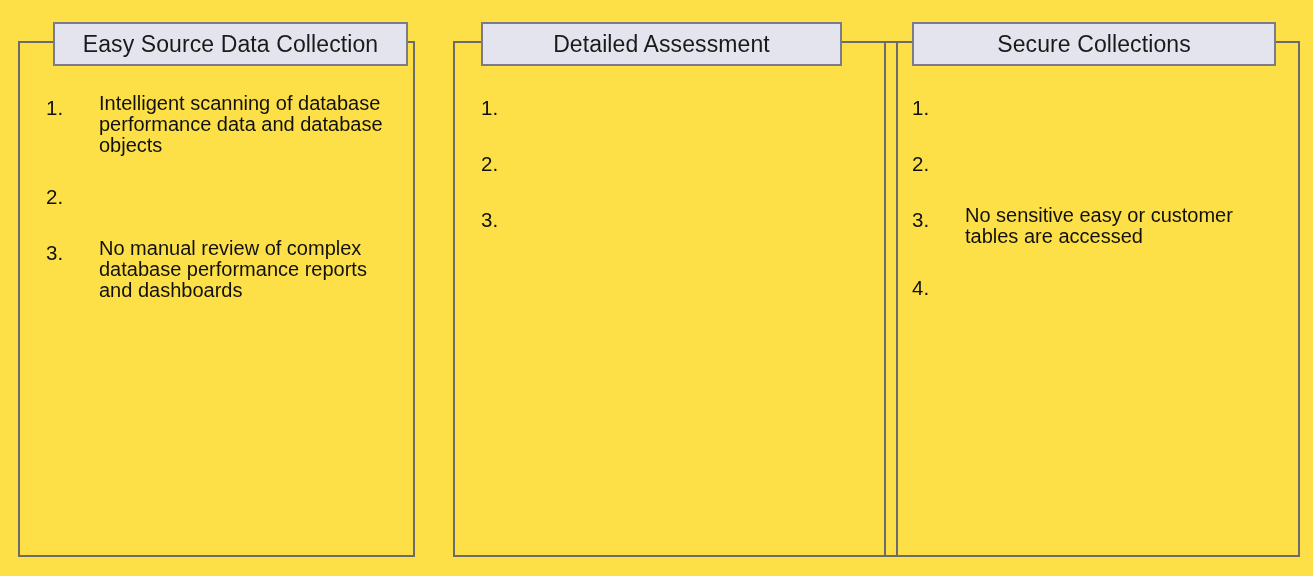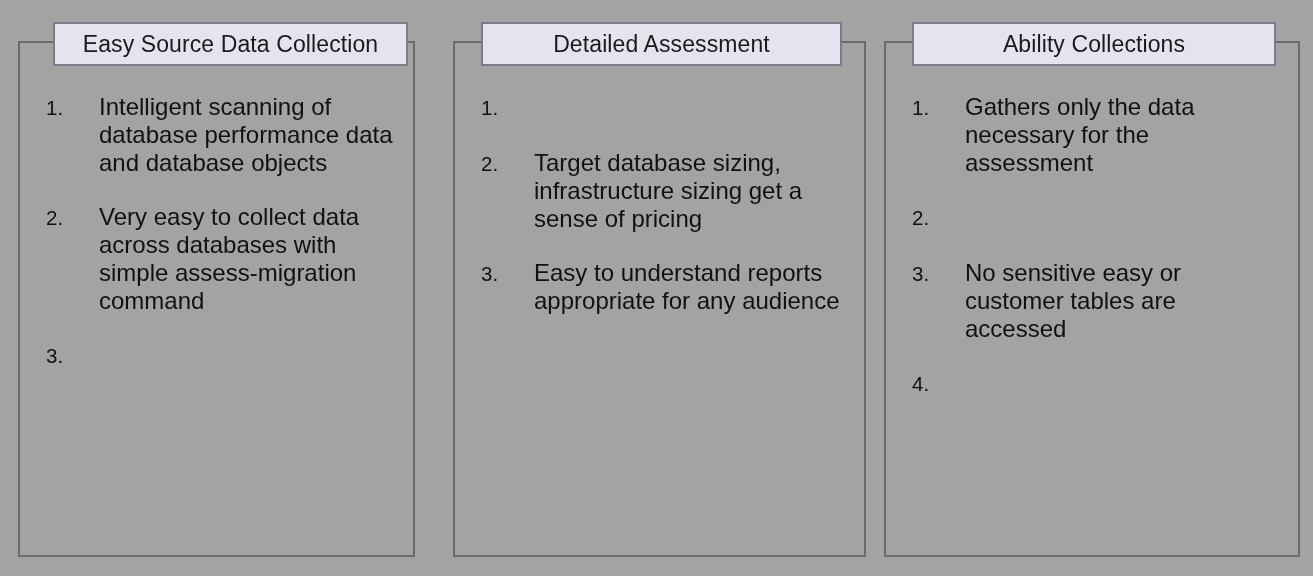--- a/index.html
+++ b/index.html
@@ -12,21 +12,21 @@
     height: 576px;
     overflow: hidden;
     font-family: "Liberation Sans", sans-serif;
     -webkit-font-smoothing: antialiased;
   }
 
   #stage {
     position: relative;
     width: 1313px;
     height: 576px;
-    background: #a3a3a3;
+    background: #fde047;
   }
 
   
   .panel {
     position: absolute;
     top: 41px;
     height: 516px;
     box-sizing: border-box;
     border: 2px solid #6b6b6b;
     background: transparent;
@@ -71,32 +71,32 @@
 
   .item-number {
     flex: 0 0 auto;
     font-size: 20.5px;
     line-height: 30px;
     color: #111111;
     text-align: left;
   }
   .item-text {
     flex: 1 1 auto;
-    font-size: 24px;
-    line-height: 28px;
+    font-size: 20px;
+    line-height: 21px;
     color: #111111;
   }
 
   
   .panel-1 { left: 18px;  width: 397px; }
   .panel-1 .panel-header { left: 33px;  width: 355px; }
   .panel-1 .panel-body   { padding-left: 26px; padding-right: 8px; }
   .panel-1 .item-number  { width: 53px; }
 
-  .panel-2 { left: 453px; width: 413px; text-decoration: underline; }
+  .panel-2 { left: 453px; width: 445px; text-decoration: underline; }
   .panel-2 .panel-header { left: 26px;  width: 361px; }
   .panel-2 .panel-body   { padding-left: 26px; padding-right: 18px; }
   .panel-2 .item-number  { width: 53px; }
 
   .panel-3 { left: 884px; width: 416px; }
   .panel-3 .panel-header { left: 26px;  width: 364px; }
   .panel-3 .panel-body   { padding-left: 26px; padding-right: 18px; }
   .panel-3 .item-number  { width: 53px; }
 </style>
 </head>
@@ -108,55 +108,52 @@
     <div class="panel-header">
       <span class="panel-header-title">Easy Source Data Collection</span>
     </div>
     <div class="panel-body">
       <div class="list-item">
         <span class="item-number">1.</span>
         <span class="item-text">Intelligent scanning of database performance data and database objects</span>
       </div>
       <div class="list-item">
         <span class="item-number">2.</span>
-        <span class="item-text">Very easy to collect data across databases with simple assess-migration command</span>
       </div>
       <div class="list-item">
         <span class="item-number">3.</span>
+        <span class="item-text">No manual review of complex database performance reports and dashboards</span>
       </div>
     </div>
   </div>
 
   <div class="panel panel-2">
     <div class="panel-header">
       <span class="panel-header-title">Detailed Assessment</span>
     </div>
     <div class="panel-body">
       <div class="list-item">
         <span class="item-number">1.</span>
       </div>
       <div class="list-item">
         <span class="item-number">2.</span>
-        <span class="item-text">Target database sizing, infrastructure sizing get a sense of pricing</span>
       </div>
       <div class="list-item">
         <span class="item-number">3.</span>
-        <span class="item-text">Easy to understand reports appropriate for any audience</span>
       </div>
     </div>
   </div>
 
   <div class="panel panel-3">
     <div class="panel-header">
-      <span class="panel-header-title">Ability Collections</span>
+      <span class="panel-header-title">Secure Collections</span>
     </div>
     <div class="panel-body">
       <div class="list-item">
         <span class="item-number">1.</span>
-        <span class="item-text">Gathers only the data necessary for the assessment</span>
       </div>
       <div class="list-item">
         <span class="item-number">2.</span>
       </div>
       <div class="list-item">
         <span class="item-number">3.</span>
         <span class="item-text">No sensitive easy or customer tables are accessed</span>
       </div>
       <div class="list-item">
         <span class="item-number">4.</span>

